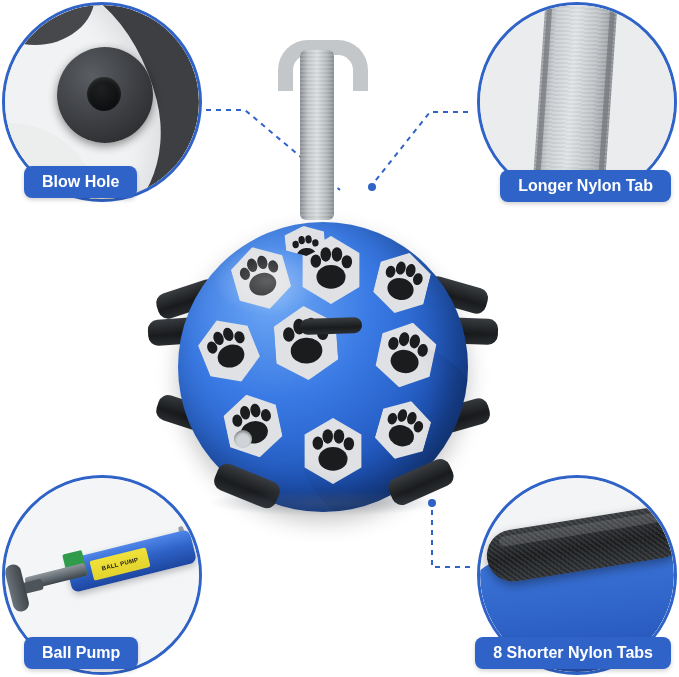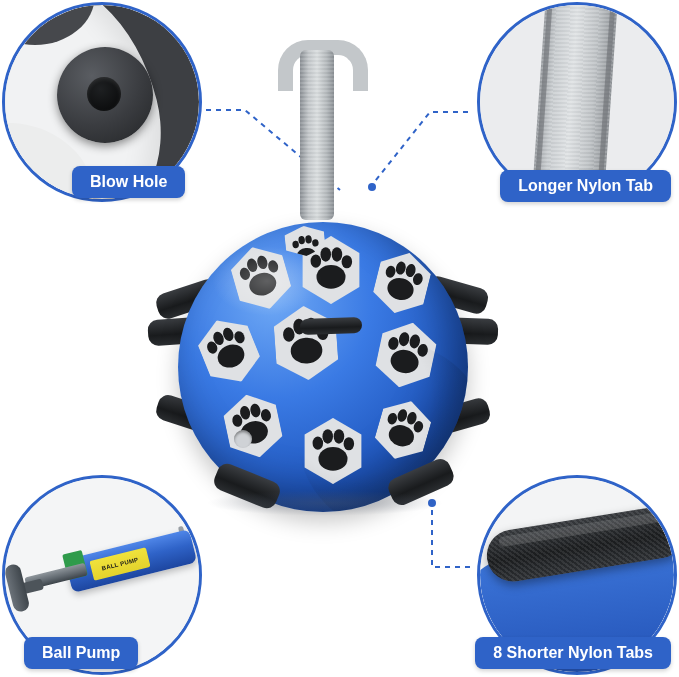--- a/index.html
+++ b/index.html
@@ -220,21 +220,21 @@
     background: #2f63c8;
     color: #ffffff;
     font-weight: bold;
     border-radius: 8px;
     display: flex;
     align-items: center;
     justify-content: center;
     white-space: nowrap;
     box-shadow: 0 2px 4px rgba(0,0,0,.18);
   }
-  #label-blow-hole      { left: 24px;  top: 166px;  padding: 7px 18px; font-size: 16px; margin-left: 48px; }
+  #label-blow-hole      { left: 24px;  top: 166px;  padding: 7px 18px; font-size: 16px; }
   #label-nylon-tab      { right: 8px;  top: 170px;  padding: 7px 18px; font-size: 16px; border-radius: 8px; }
   #label-ball-pump      { left: 24px;  bottom: 8px; padding: 7px 18px; font-size: 16px; }
   #label-shorter-tabs   { right: 8px;  bottom: 8px; padding: 7px 18px; font-size: 16px; }
 
   
   #leaders { position: absolute; inset: 0; }
 
   
   #ball-photo {
     position: absolute;

